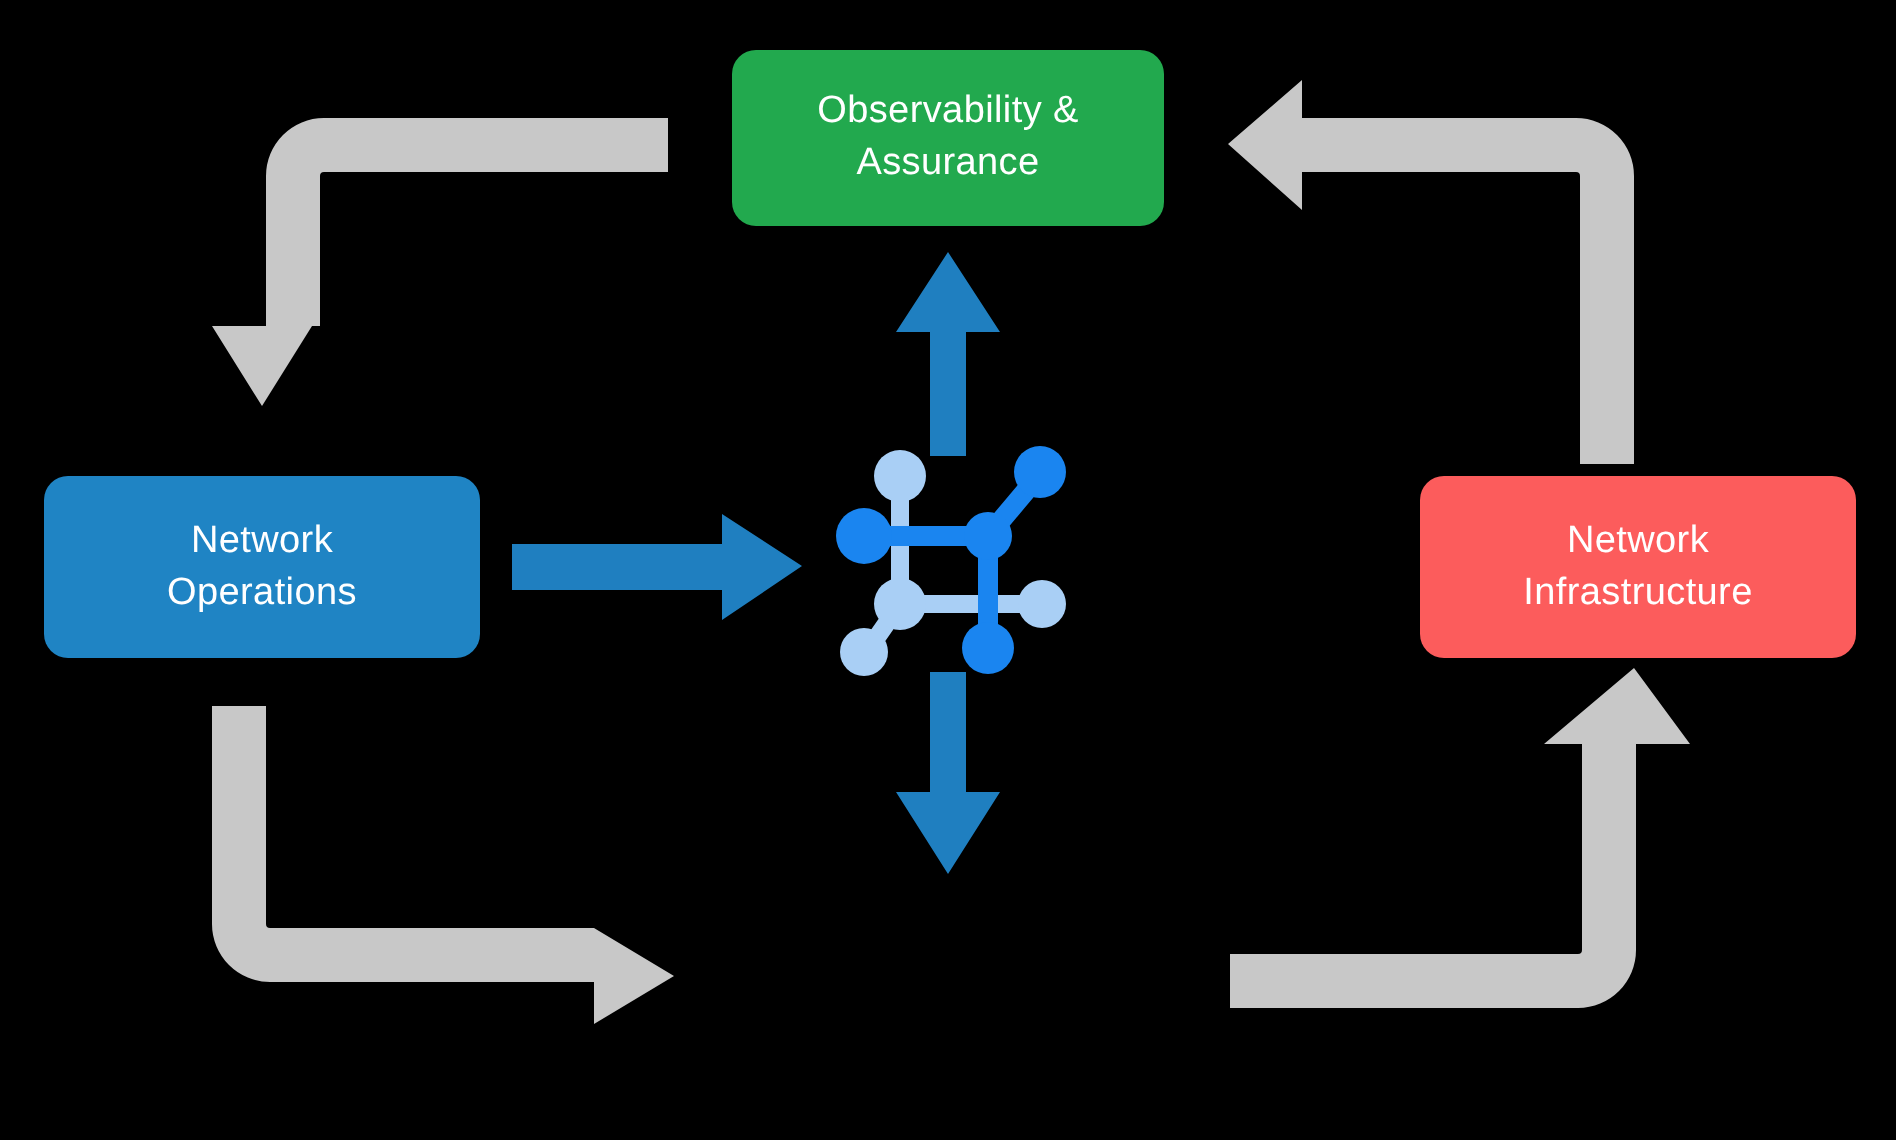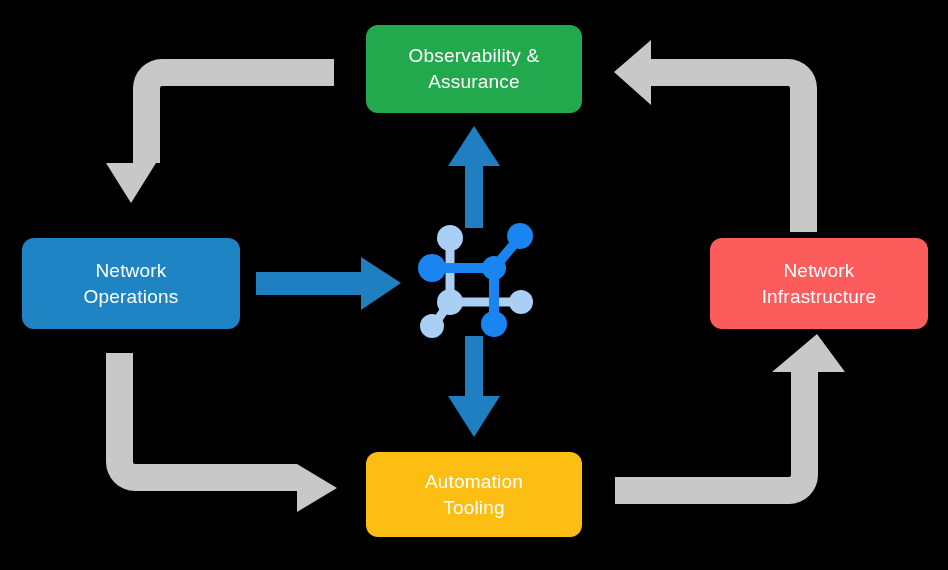--- a/index.html
+++ b/index.html
@@ -141,18 +141,14 @@
   <div class="node-box" id="box-network-operations">
     <span class="node-label">Network
 Operations</span>
   </div>
 
   <div class="node-box" id="box-network-infrastructure">
     <span class="node-label">Network
 Infrastructure</span>
   </div>
 
-  <div class="node-box" id="box-automation-tooling">
-    <span class="node-label">Automation
-Tooling</span>
-  </div>
 
 </div>
 
 </body></html>

